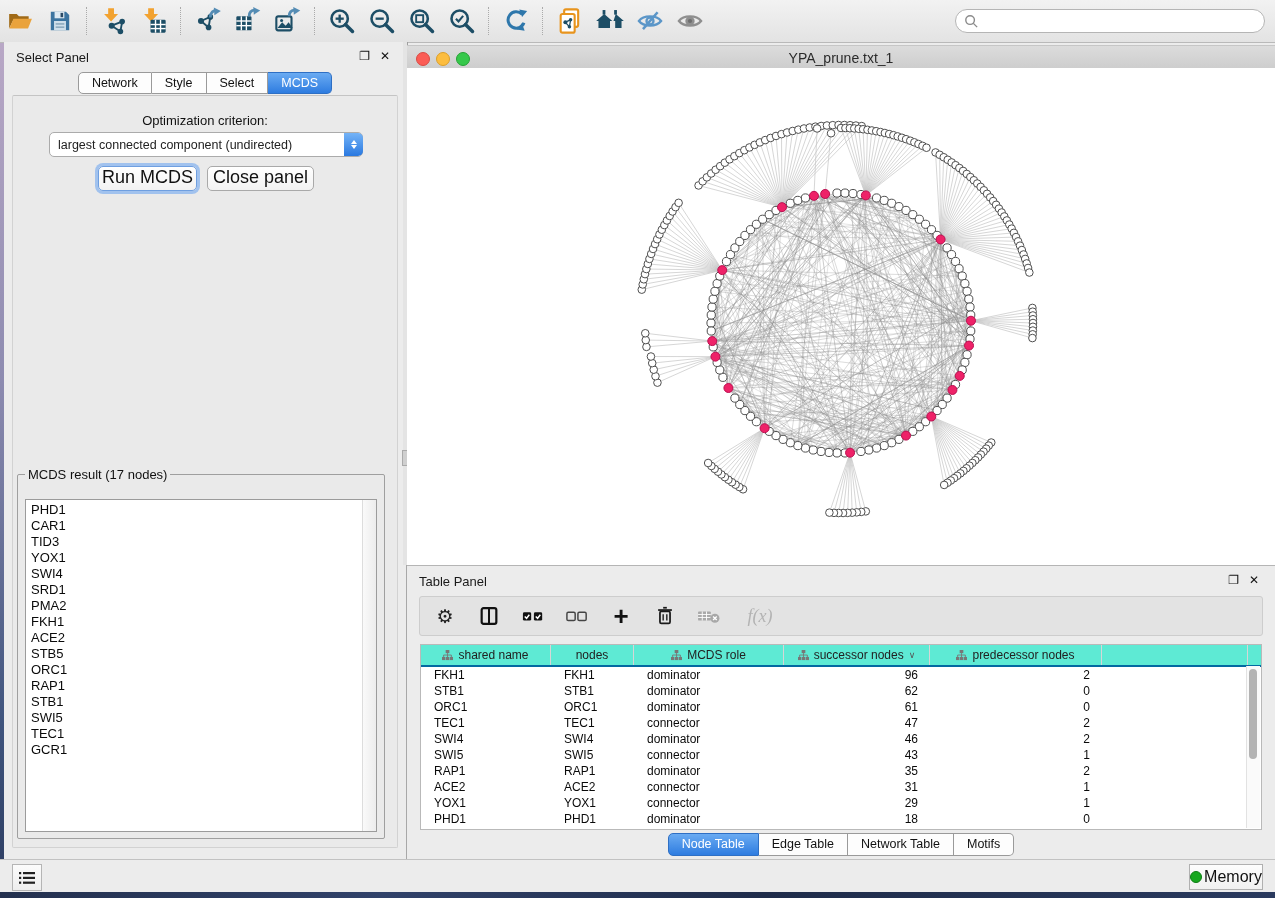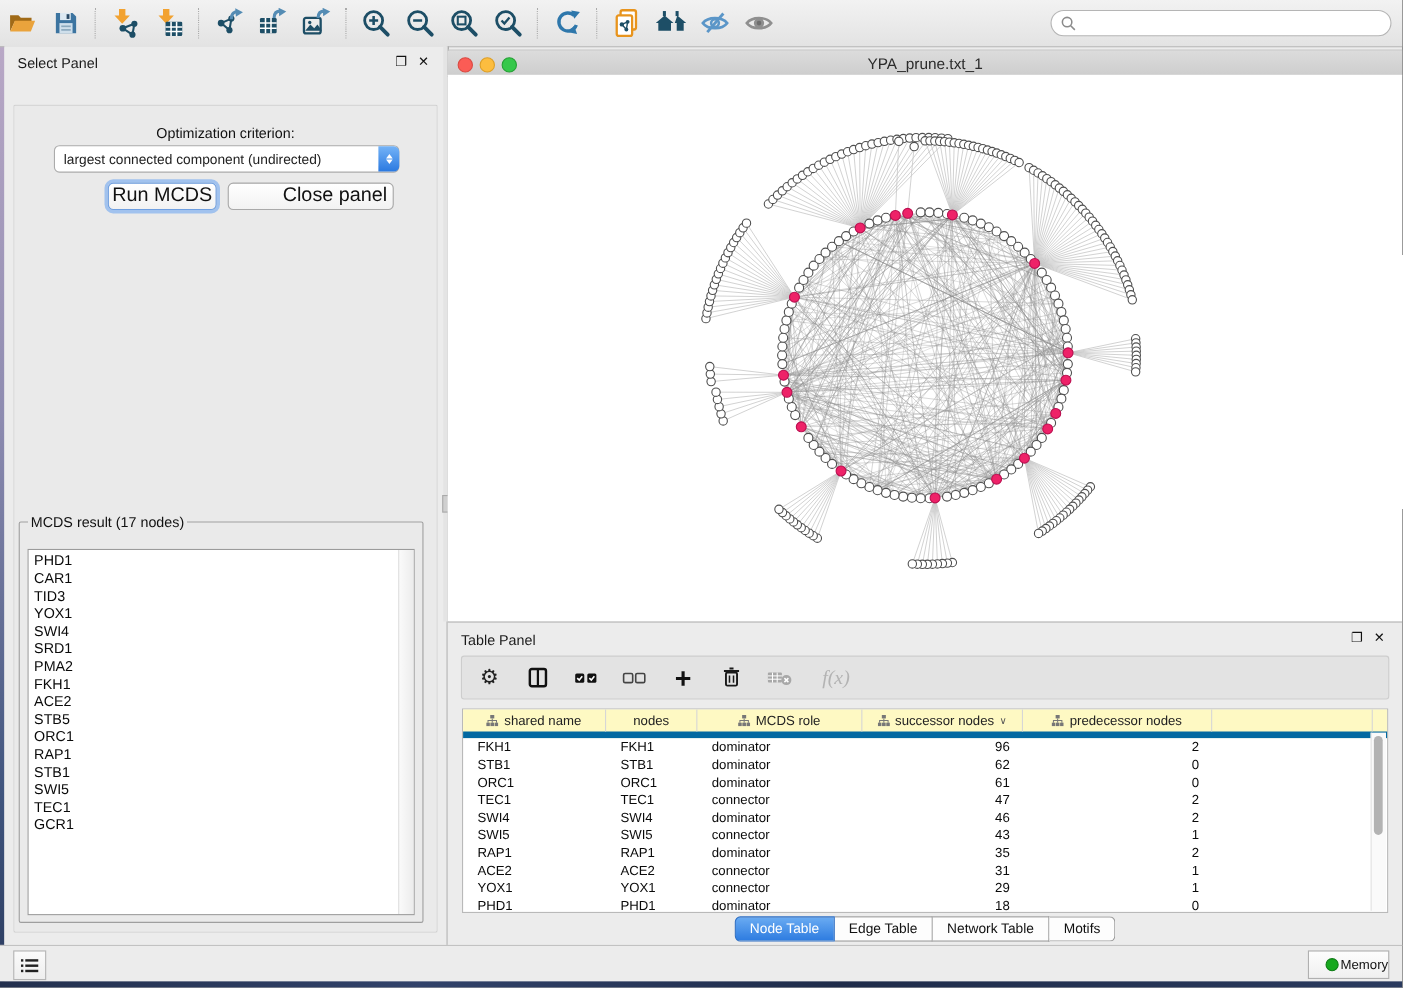--- a/index.html
+++ b/index.html
@@ -62,38 +62,38 @@
   .vsplit .grip{position:absolute;left:-1px;top:408px;width:5px;height:14px;background:#cfcfcf;border:1px solid #aaa;}
   
   .tpanel{position:absolute;left:407px;top:565px;right:0;bottom:38px;background:#ececec;border-top:1px solid #b5b5b5;}
   .tp-toolbar{position:absolute;left:12px;right:12px;top:30px;height:38px;background:#e3e3e3;
        border:1px solid #cdcdcd;border-radius:3px;display:flex;align-items:center;padding-left:12px;gap:18px;}
   .tico{display:flex;align-items:center;justify-content:center;width:26px;height:26px;}
   .fx{font-family:"Liberation Serif","DejaVu Serif",serif;font-style:italic;font-size:18px;color:#b3b3b3;}
   .gear-glyph{font-size:19px;color:#222;line-height:19px;}
   .plus-glyph{font-size:26px;font-weight:900;color:#111;line-height:20px;}
   .dtable{position:absolute;left:13px;right:13px;top:78px;height:184px;background:#fff;border:1px solid #b9b9b9;}
-  .thead{display:flex;height:20px;border-bottom:6px solid #0369a1;background:#fef9c3;}
+  .thead{display:flex;height:20px;border-bottom:2px solid #0369a1;background:#5eead4;}
   .th{display:flex;align-items:center;justify-content:center;gap:5px;font-size:12px;color:#222;
       border-right:1px solid #d6d6d6;box-sizing:border-box;height:20px;}
   .th .chev{font-size:9px;color:#555;}
   .trow{display:flex;height:16px;font-size:12px;color:#0a0a0a;}
   .td{box-sizing:border-box;white-space:nowrap;overflow:hidden;line-height:16px;}
   .td.l{text-align:left;padding-left:13px;}
   .td.r{text-align:right;padding-right:12px;}
   .tscroll{position:absolute;right:1px;top:21px;width:13px;bottom:1px;background:#fafafa;border-left:1px solid #e2e2e2;}
   .tscroll .thumb{position:absolute;left:2px;top:3px;width:8px;height:90px;background:#b3b3b3;border-radius:4px;}
   .ttabs{position:absolute;left:0;right:0;top:267px;display:flex;justify-content:center;align-items:center;}
   .ttabs .tab{height:21px;line-height:21px;}
   
   .statusbar{position:absolute;left:0;right:0;bottom:6px;height:32px;background:#ececec;border-top:1px solid #c2c2c2;}
   .list-btn{position:absolute;left:12px;top:4px;width:28px;height:25px;background:linear-gradient(#fbfbfb,#eee);
        border:1px solid #b5b5b5;display:flex;align-items:center;justify-content:center;}
   .mem-btn{position:absolute;right:12px;top:4px;width:72px;height:24px;background:linear-gradient(#fdfdfd,#f0f0f0);
-       border:1px solid #b0b0b0;display:flex;align-items:center;justify-content:flex-end;gap:2px;font-size:12px;color:#111;}
+       border:1px solid #b0b0b0;display:flex;align-items:center;justify-content:center;gap:2px;font-size:16px;color:#111;}
   .mem-dot{width:10px;height:10px;border-radius:50%;background:#17a81f;border:1px solid #0d7d14;}
 </style>
 </head>
 <body>
 
 <div class="screen">
   <div class="desk-left"></div>
   <div class="desk-bottom"></div>
 
   <div class="toolbar">
@@ -253,31 +253,37 @@
           <line x1="10" y1="10" x2="14" y2="14" stroke="#8b8b8b" stroke-width="1.5"></line>
         </svg>
       <input placeholder="" style="">
     </div>
   </div>
 
   <div class="cpanel">
     <div class="panel-title">Select Panel</div>
     <div class="panel-ctl" style="right:36px;">❐</div>
     <div class="panel-ctl" style="right:16px;">✕</div>
+    <div class="tabs">
+      <div class="tab">Network</div>
+      <div class="tab">Style</div>
+      <div class="tab">Select</div>
+      <div class="tab active">MCDS</div>
+    </div>
     <div class="cp-content">
       <div class="opt-label">Optimization criterion:</div>
       <div class="mac-select">
         <span class="val">largest connected component (undirected)</span>
         <span class="stepper">
             <i class="up"></i>
             <i class="dn"></i>
           </span>
       </div>
       <div class="mac-btn focus-ring" style="left:85px;top:70px;width:97px;">Run MCDS</div>
-      <div class="mac-btn" style="left:194px;top:70px;width:105px;padding-left:44px;">Close panel</div>
+      <div class="mac-btn" style="left:194px;top:70px;width:105px;">Close panel</div>
       <fieldset class="mcds">
         <legend>MCDS result (17 nodes)</legend>
         <div class="listbox">
           <div class="items" id="mcds-items">
               <div class="list-item">PHD1</div>
               <div class="list-item">CAR1</div>
               <div class="list-item">TID3</div>
               <div class="list-item">YOX1</div>
               <div class="list-item">SWI4</div>
               <div class="list-item">SRD1</div>

